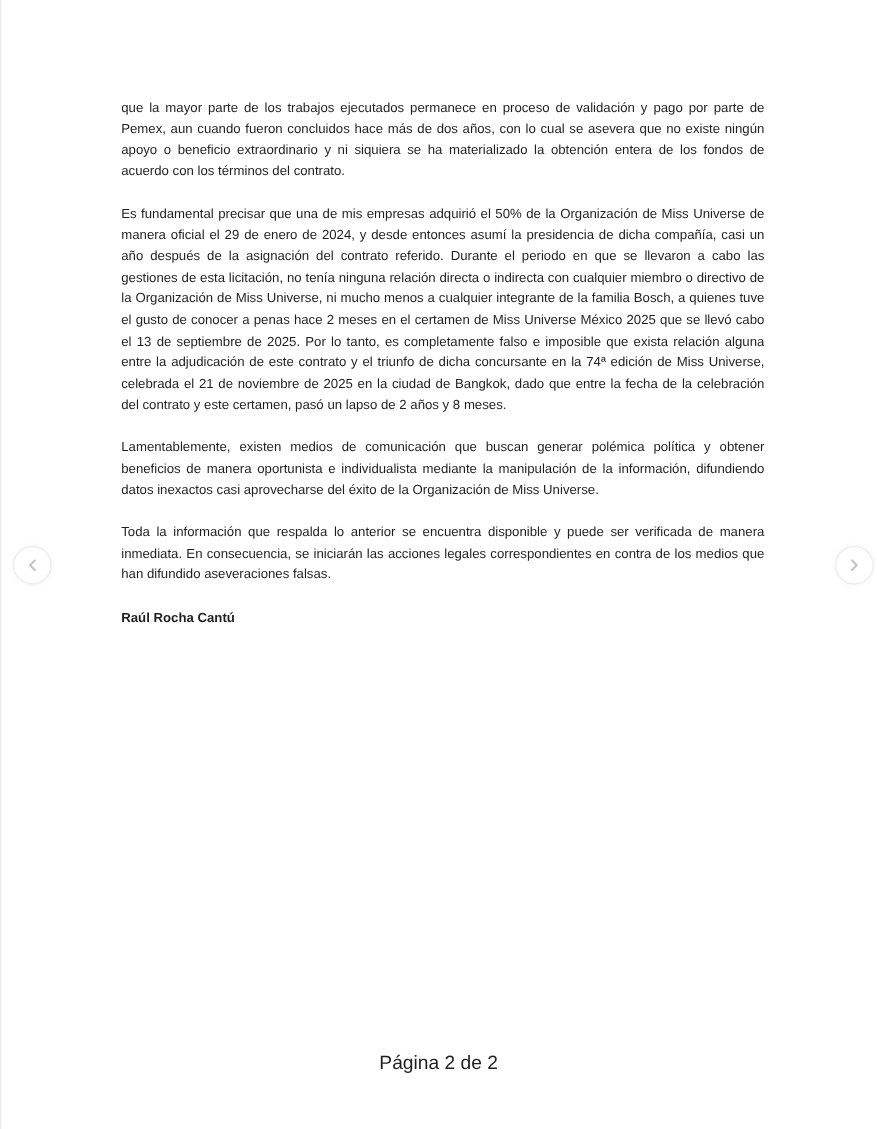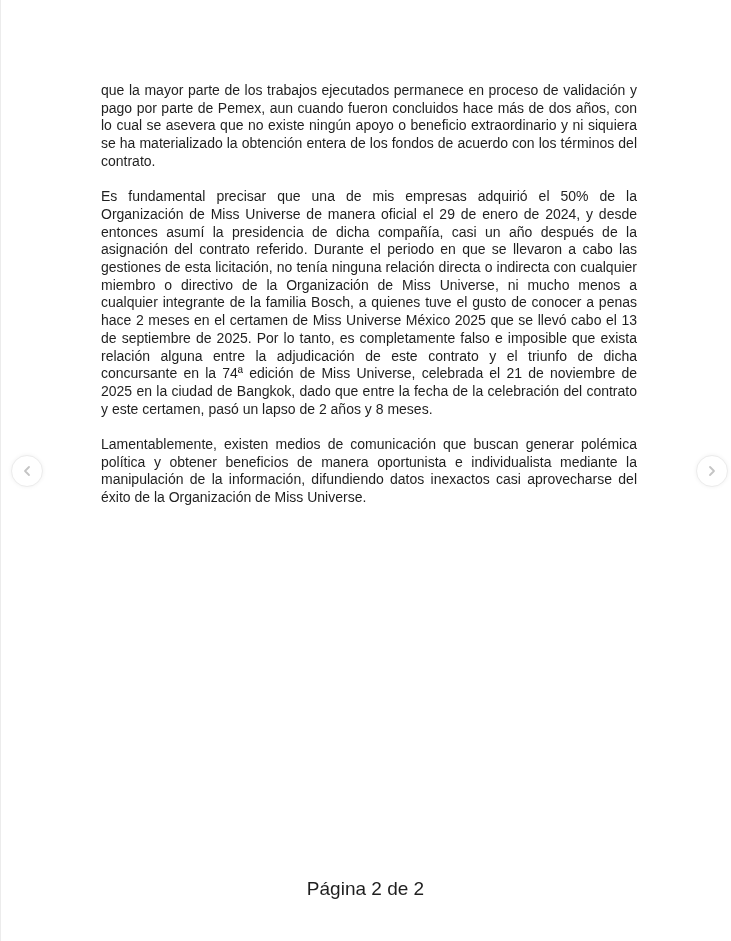--- a/index.html
+++ b/index.html
@@ -3,27 +3,27 @@
 <meta charset="utf-8">
 <style>
   html, body { margin: 0; padding: 0; background: #ffffff; }
   body {
     width: 731px; height: 941px; position: relative; overflow: hidden;
     font-family: "Liberation Sans", sans-serif; color: #1f1f1f;
   }
   .page-edge { position: absolute; left: 0; top: 0; width: 1px; height: 941px; background: #ececec; }
   .doc {
     position: absolute; left: 101px; top: 82px; width: 536px;
-    font-size: 14px; line-height: 17.7px; text-align: justify;
+    font-size: 11px; line-height: 17.7px; text-align: justify;
   }
   .doc p { margin: 0 0 17.7px 0; }
   .doc p.sig { font-weight: bold; margin-top: 0; text-align: left; }
   .footer {
     position: absolute; left: 0; width: 731px; top: 878px; text-align: center;
-    font-size: 19px; color: #1f1f1f;
+    font-size: 16px; color: #1f1f1f;
   }
   .nav-btn {
     position: absolute; width: 30px; height: 30px; border-radius: 50%;
     background: #ffffff; border: 1px solid #ececec;
     box-shadow: 0 0 4px rgba(0,0,0,0.06);
     display: flex; align-items: center; justify-content: center;
     cursor: pointer;
   }
   .nav-btn.prev { left: 11px; top: 455px; }
   .nav-btn.next { left: 696px; top: 455px; }
@@ -31,20 +31,22 @@
 </style>
 </head>
 <body>
 
 <div class="page-edge"></div>
 
 <div class="doc">
   <p>que la mayor parte de los trabajos ejecutados permanece en proceso de validación y pago por parte de Pemex, aun cuando fueron concluidos hace más de dos años, con lo cual se asevera que no existe ningún apoyo o beneficio extraordinario y ni siquiera se ha materializado la obtención entera de los fondos de acuerdo con los términos del contrato.</p>
   <p>Es fundamental precisar que una de mis empresas adquirió el 50% de la Organización de Miss Universe de manera oficial el 29 de enero de 2024, y desde entonces asumí la presidencia de dicha compañía, casi un año después de la asignación del contrato referido. Durante el periodo en que se llevaron a cabo las gestiones de esta licitación, no tenía ninguna relación directa o indirecta con cualquier miembro o directivo de la Organización de Miss Universe, ni mucho menos a cualquier integrante de la familia Bosch, a quienes tuve el gusto de conocer a penas hace 2 meses en el certamen de Miss Universe México 2025 que se llevó  cabo el 13 de septiembre de 2025. Por lo tanto, es completamente falso e imposible que exista relación alguna entre la adjudicación de este contrato y el triunfo de dicha concursante en la 74ª edición de Miss Universe, celebrada el 21 de noviembre de 2025 en la ciudad de Bangkok, dado que entre la fecha de la celebración del contrato y este certamen, pasó un lapso de 2 años y 8 meses.</p>
   <p>Lamentablemente, existen medios de comunicación que buscan generar polémica política y obtener beneficios de manera oportunista e individualista mediante la manipulación de la información, difundiendo datos inexactos casi aprovecharse del éxito de la Organización de Miss Universe.</p>
+  <p>Toda la información que respalda lo anterior se encuentra disponible y puede ser verificada de manera inmediata. En consecuencia, se iniciarán las acciones legales correspondientes en contra de los medios que han difundido aseveraciones falsas.</p>
+  <p class="sig">Raúl Rocha Cantú</p>
 </div>
 
 <div class="footer">Página 2 de 2</div>
 
 <div class="nav-btn prev">
   <svg viewBox="0 0 12 12">
     <polyline points="8,2 4,6 8,10" fill="none" stroke="#c4c4c4" stroke-width="1.8" stroke-linecap="round" stroke-linejoin="round"></polyline>
   </svg>
 </div>
 

